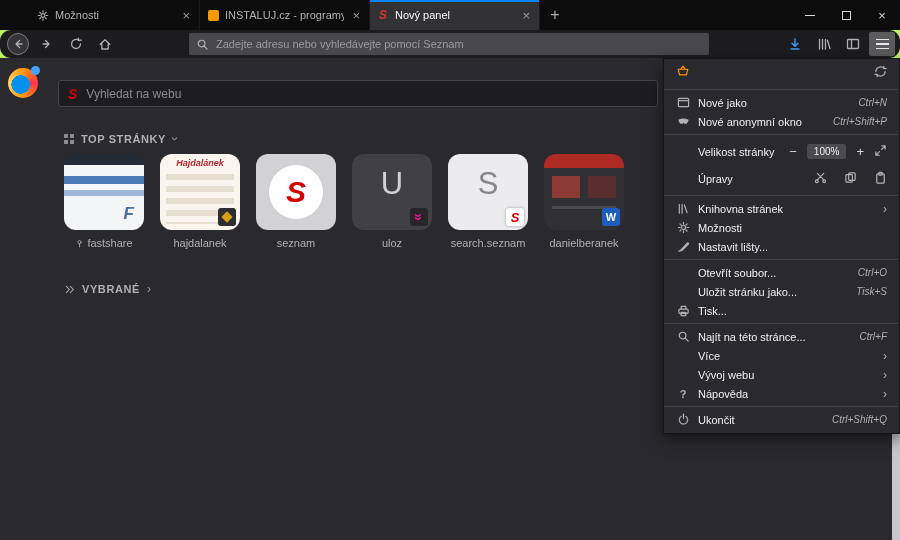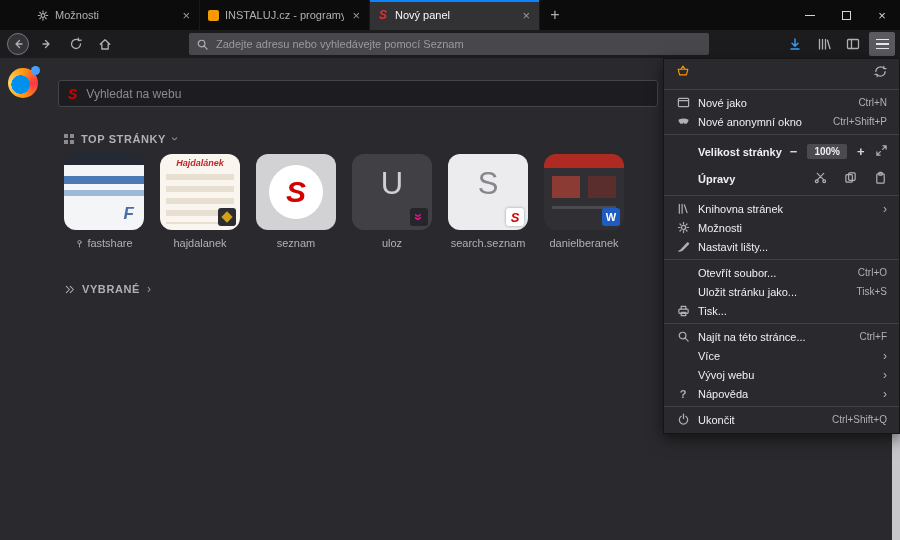--- a/index.html
+++ b/index.html
@@ -18,21 +18,21 @@
   .favicon { width:12px; height:12px; flex:none; display:flex; align-items:center; justify-content:center; }
   .fav-orange { width:11px; height:11px; background:#f59a00; border-radius:2px; }
   .fav-seznam { color:#e03131; font-weight:bold; font-style:italic; font-size:12px; line-height:11px; }
   .newtab-btn { width:30px; display:flex; align-items:center; justify-content:center; color:#b1b1b3; font-size:16px; }
   .win-controls { margin-left:auto; display:flex; }
   .win-btn { width:36px; display:flex; align-items:center; justify-content:center; color:#d4d4d6; font-size:13px; }
   .min-glyph { width:10px; height:1px; background:#d4d4d6; display:block; }
   .max-glyph { width:9px; height:9px; border:1px solid #d4d4d6; display:block; }
 
   
-  .navbar { position:absolute; top:30px; left:0; right:0; height:28px; background:#1c1c1f; display:flex; align-items:center; padding:0 5px; gap:3px; }
+  .navbar { position:absolute; top:30px; left:0; right:0; height:28px; background:#1c1c1f; display:flex; align-items:center; padding:0 5px; gap:3px;border-radius:11px; }
   .nav-btn { width:26px; height:24px; display:flex; align-items:center; justify-content:center; color:#b1b1b3; border-radius:2px; flex:none; }
   .circ { width:22px; height:22px; border:1px solid #76767c; border-radius:50%; display:flex; align-items:center; justify-content:center; background:#333338; }
   .addr { height:22px; background:#47474c; border-radius:2px; display:flex; align-items:center; width:520px; margin-left:68px; padding:0 7px; gap:7px; flex:none; }
   .addr input { background:transparent; border:none; outline:none; color:#e0e0e3; font-size:11px; flex:1; font-family:"Liberation Sans",sans-serif; }
   .addr input::placeholder { color:#9a9aa0; }
   .nav-spacer { flex:1; }
   .burger { background:#5a5a5f; }
   .burger-lines { display:flex; flex-direction:column; gap:3px; }
   .burger-lines span { display:block; width:13px; height:1.5px; background:#e8e8ea; }
 
@@ -91,23 +91,23 @@
   .dn-line { position:absolute; top:52px; left:8px; right:8px; height:3px; background:#4a4a4f; }
   .badge-w { background:#1f5cc0; color:#ffffff; font-weight:bold; font-size:11px; }
 
   
   .menu-panel { position:absolute; right:0; top:58px; width:237px; background:#29292e; border:1px solid #151517; box-shadow:0 5px 14px rgba(0,0,0,.55); z-index:10; padding:0 0 4px 0; color:#f0f0f2; }
   .menu-toolbar { height:27px; display:flex; align-items:center; justify-content:space-between; padding:0 12px; }
   .m-sep { height:1px; background:#414147; margin:3px 0; }
   .m-item { display:flex; align-items:center; height:19px; padding:0 12px; gap:8px; font-size:11px; }
   .m-item .mic { width:14px; flex:none; display:flex; align-items:center; justify-content:center; color:#b1b1b3; font-size:11px; font-weight:bold; }
   .m-label { white-space:nowrap; }
-  .shortcut { margin-left:auto; color:#b1b1b3; font-size:10px; }
+  .shortcut { margin-left:auto; color:#b1b1b3; font-size:10px;font-style:italic; }
   .sub-arrow { margin-left:auto; color:#b1b1b3; font-size:12px; line-height:10px; }
-  .m-wide { height:27px;font-weight:bold; }
+  .m-wide { height:27px; }
   .zoom-ctrls { margin-left:auto; display:flex; align-items:center; gap:10px; }
   .zoom-btn { color:#d7d7db; font-size:13px; }
   .zoom-val { background:#4a4a4f; border-radius:2px; padding:2px 7px; font-size:10px; color:#f0f0f2; }
   .edit-ctrls { margin-left:auto; display:flex; align-items:center; gap:17px; }
 
   
   .scrollbar { position:absolute; right:0; top:58px; bottom:0; width:8px; background:#c7c7cb; z-index:5; }
 </style>
 </head>
 <body>

